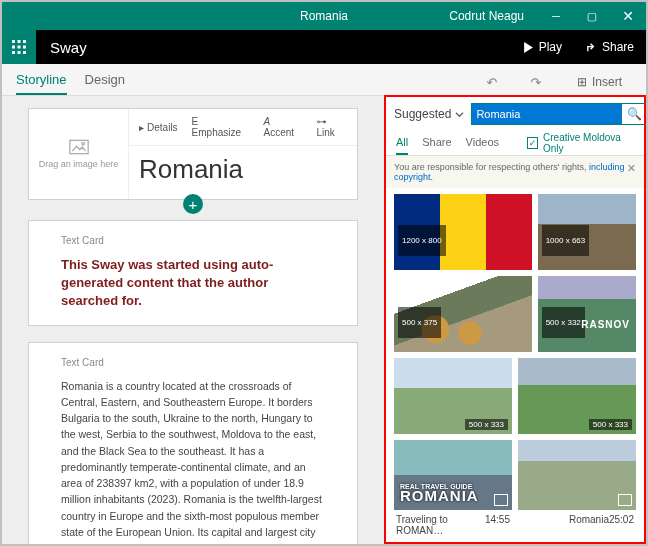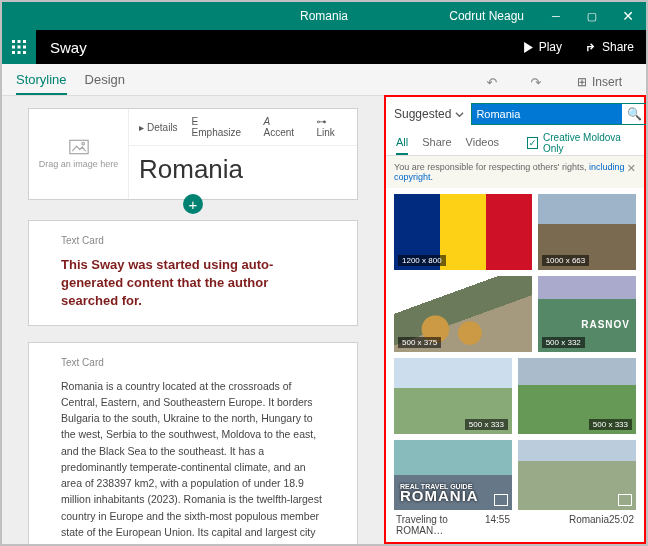--- a/index.html
+++ b/index.html
@@ -54,21 +54,21 @@
 .ptabs .spacer{flex:1}
 .cc{display:flex;align-items:center;gap:5px;font-size:10px;color:#008272}
 .ccbox{width:12px;height:12px;border:1px solid #008272;display:flex;align-items:center;justify-content:center;font-size:9px;color:#008272}
 .disclaim{background:#f7f7f0;font-size:9px;color:#666;padding:6px 8px;display:flex;align-items:flex-start}
 .disclaim a{color:#0066cc;text-decoration:none}
 .disclaim .x{margin-left:auto;font-size:11px;color:#888}
 .grid{flex:1;overflow:hidden;padding:6px 8px}
 .grow{display:flex;gap:6px;margin-bottom:6px}
 .thumb{position:relative;height:76px;flex:1;background:#888;overflow:hidden}
 .thumb.wide{flex:1.4}
-.dim{position:absolute;left:4px;bottom:4px;background:rgba(0,0,0,.55);color:#fff;font-size:8px;padding:1px 4px}
+.dim{position:absolute;left:4px;bottom:14px;background:rgba(0,0,0,.55);color:#fff;font-size:8px;padding:11px 4px}
 .dimr{position:absolute;right:4px;bottom:4px;background:rgba(0,0,0,.55);color:#fff;font-size:8px;padding:1px 4px;display:flex;align-items:center}
 .vrow{display:flex;gap:6px;margin-bottom:6px}
 .vcard{flex:1}
 .vthumb{height:70px;background:#777;position:relative;overflow:hidden}
 .vtext{position:absolute;left:6px;bottom:6px;color:#fff;font-weight:bold;font-size:11px;text-shadow:0 0 3px #000}
 .vtext.big{font-size:15px;letter-spacing:1px}
 .vicon{position:absolute;right:4px;bottom:4px;width:14px;height:12px;border:1px solid #fff}
 .vmeta{display:flex;justify-content:flex-end;font-size:10px;color:#444;padding:4px 2px}
 
 .flag{display:flex;height:100%}

